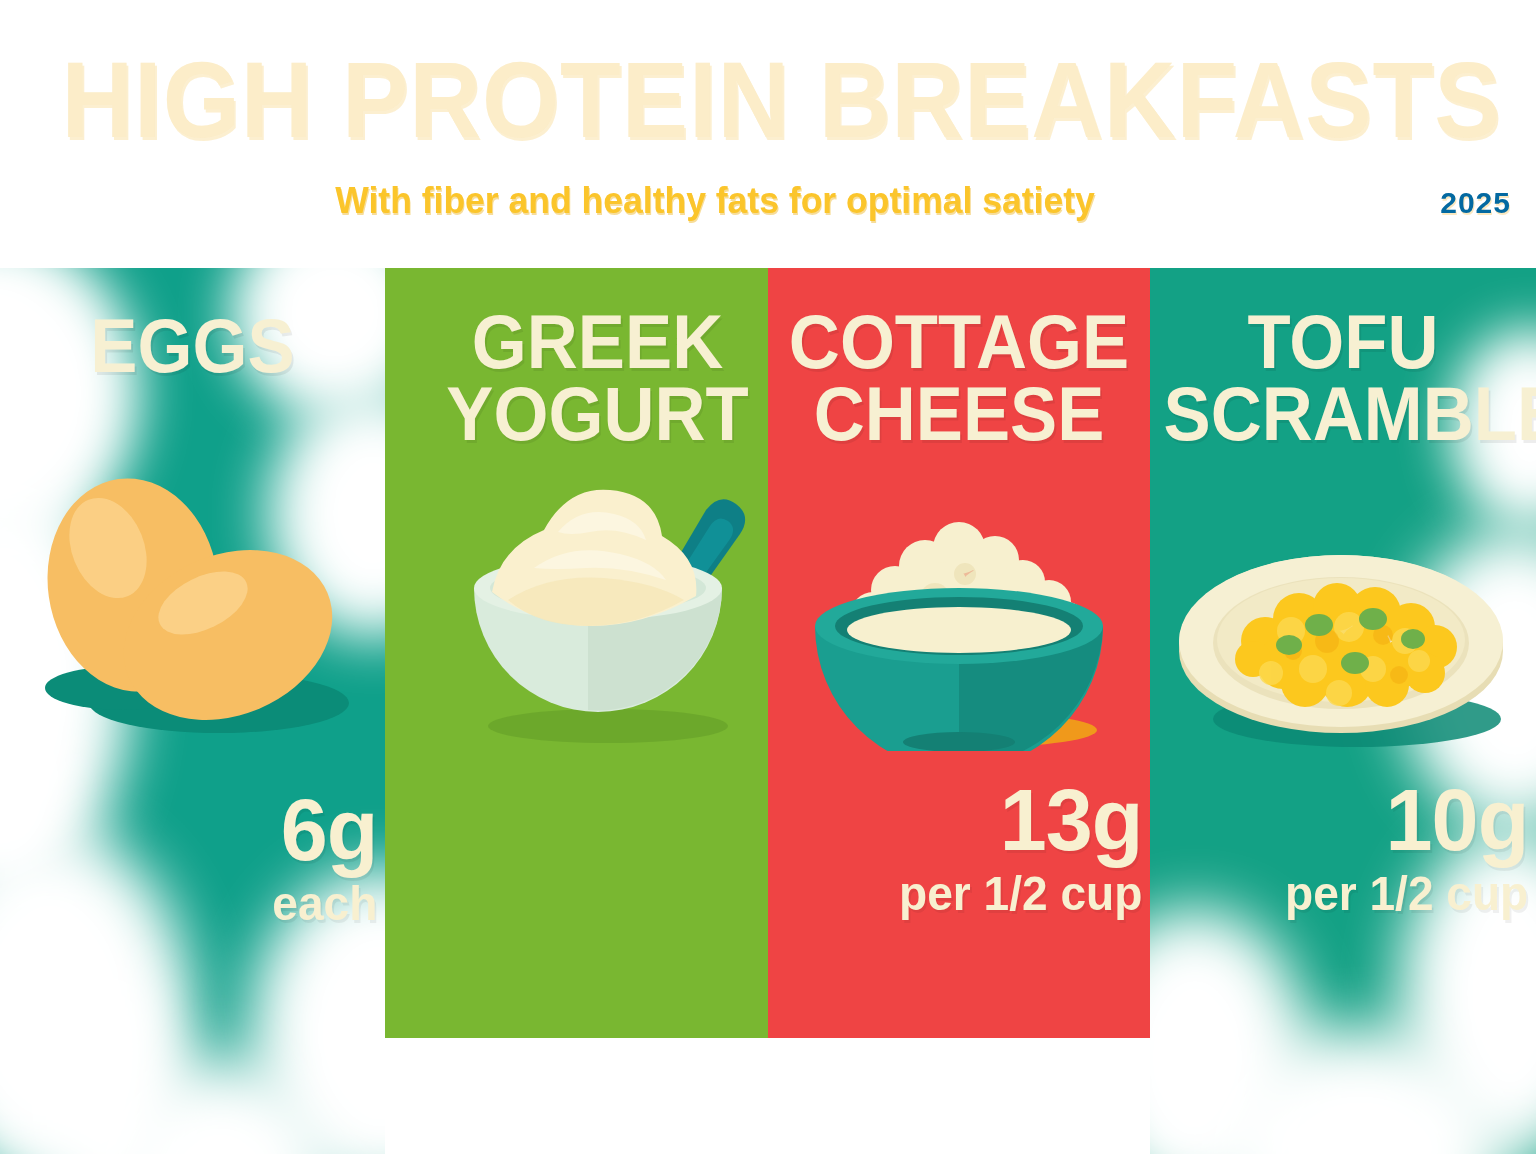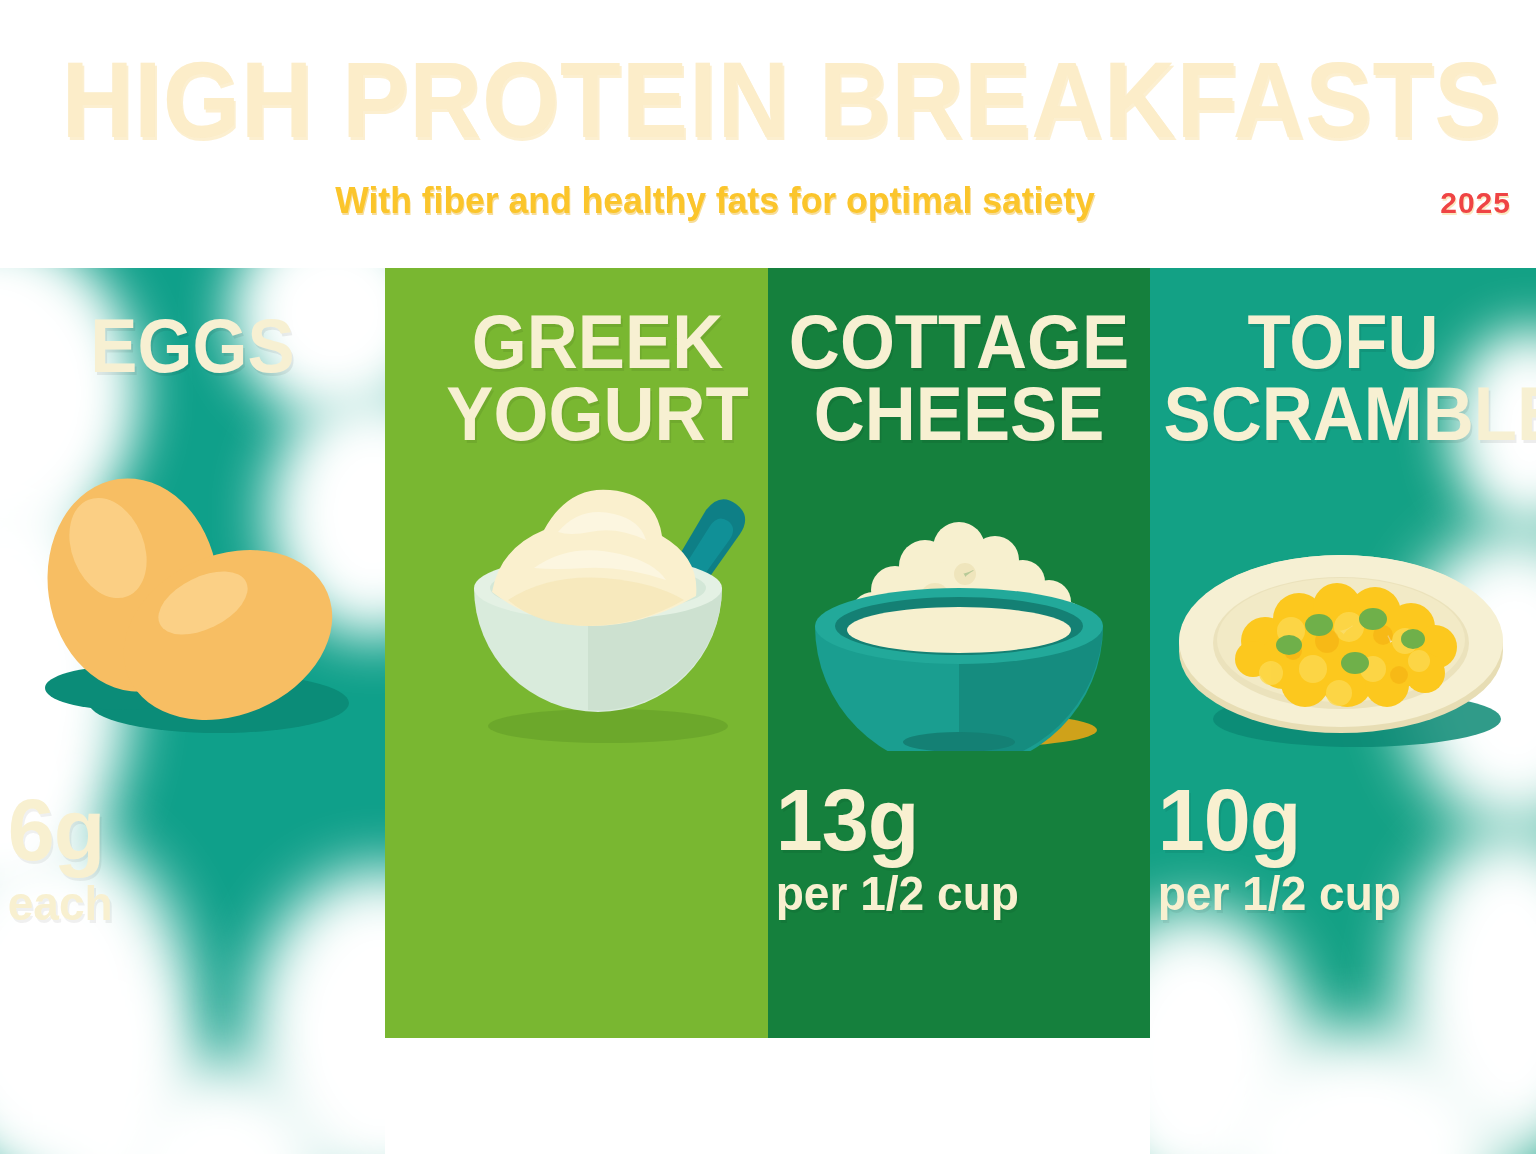--- a/index.html
+++ b/index.html
@@ -28,21 +28,21 @@
     font-weight:700;font-size:37px;line-height:42px;
     color:#FBC52B;
     transform:scaleX(0.96);
     text-shadow:1px 2px 0 rgba(238,180,30,.45);
     white-space:nowrap;
   }
 
   #year-badge{
     position:absolute;right:44px;top:186px;
     font-weight:700;font-size:30px;line-height:34px;
-    color:#ef4444;
+    color:#0369a1;
     letter-spacing:1px;
     text-shadow:1px 2px 0 rgba(245,210,130,.5);
   }
 
   
   #columns{position:absolute;left:0;top:268px;width:1536px;height:1062px;}
 
   .col{position:absolute;top:0;overflow:hidden;}
 
   #col-eggs{left:0;width:385px;height:898px;background:transparent;}
@@ -55,21 +55,21 @@
   #col-eggs .bl2{left:-120px;top:210px;width:250px;height:420px;filter:blur(28px);}
   #col-eggs .bl3{left:230px;top:-60px;width:210px;height:210px;filter:blur(26px);}
   #col-eggs .bl4{left:268px;top:120px;width:210px;height:250px;filter:blur(28px);}
   #col-eggs .bl5{left:-90px;top:560px;width:280px;height:360px;filter:blur(30px);}
   #col-eggs .bl6{left:250px;top:600px;width:260px;height:330px;filter:blur(30px);}
   #col-eggs .bl7{left:30px;top:700px;width:150px;height:260px;filter:blur(30px);}
   #col-eggs .bl8{left:100px;top:790px;width:240px;height:230px;filter:blur(30px);}
   #col-eggs .bl9{left:-60px;top:430px;width:120px;height:170px;filter:blur(22px);}
 
   #col-yogurt{left:385px;width:383px;height:770px;background:#79B731;padding-left:42px;}
-  #col-cheese{left:768px;width:382px;height:770px;background:#15803d;}
+  #col-cheese{left:768px;width:382px;height:770px;background:#ef4444;}
 
   #col-tofu{left:1150px;width:386px;height:898px;background:transparent;}
   #col-tofu .colbg{position:absolute;inset:0;background:#13A185;}
   #col-tofu .bl1{left:250px;top:260px;width:230px;height:300px;filter:blur(30px);}
   #col-tofu .bl2{left:250px;top:560px;width:220px;height:330px;filter:blur(30px);}
   #col-tofu .bl3{left:-70px;top:640px;width:230px;height:300px;filter:blur(30px);}
   #col-tofu .bl4{left:60px;top:760px;width:300px;height:240px;filter:blur(30px);}
   #col-tofu .bl5{left:300px;top:60px;width:160px;height:200px;filter:blur(26px);}
 
   .colinner{position:absolute;inset:0;}
@@ -83,21 +83,21 @@
     transform:scaleX(0.93);
     text-shadow:2px 3px 0 rgba(0,0,0,.07);
   }
   #t-eggs{top:42px;font-size:76px;}
   #t-yogurt{top:38px;font-size:76px;}
   #t-cheese{top:38px;font-size:76px;}
   #t-tofu{top:38px;font-size:76px;}
   .col-title span{display:block;}
 
   
-  .stat{position:absolute;left:0;width:100%;text-align:left;}
+  .stat{position:absolute;left:0;width:100%;text-align:right;}
   .stat .amount{
     display:block;font-weight:700;font-size:88px;line-height:92px;
     color:#F8F0D0;letter-spacing:-1px;
     transform:scaleX(0.96);
     text-shadow:2px 3px 0 rgba(0,0,0,.06);
   }
   .stat .unit{
     display:block;font-weight:700;font-size:48px;line-height:56px;
     color:#F8F0D0;
     transform:scaleX(0.96);

